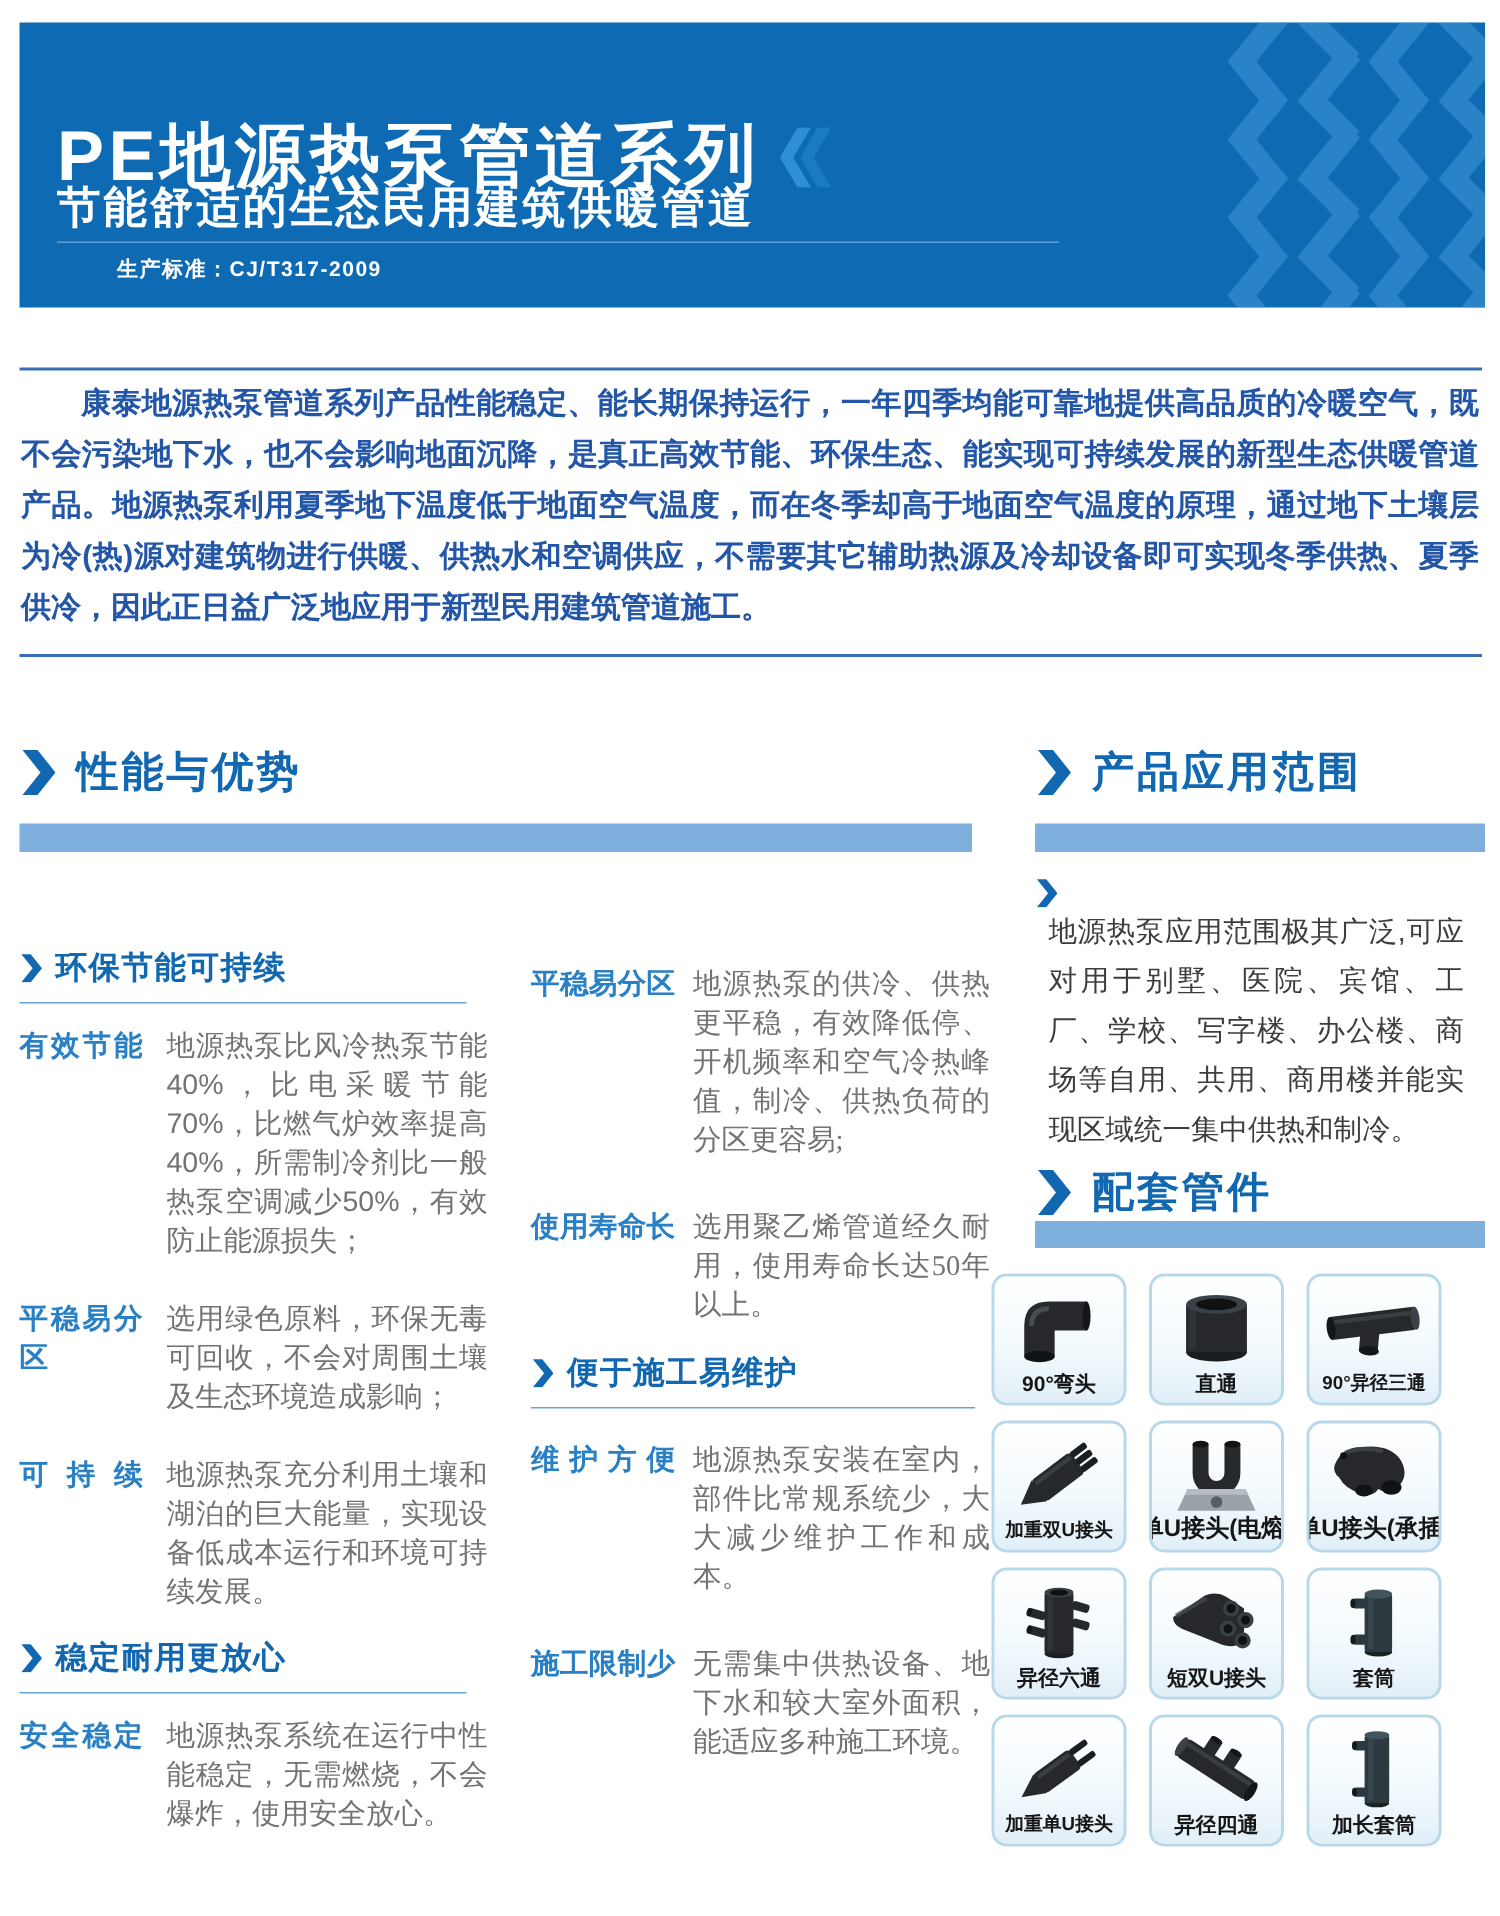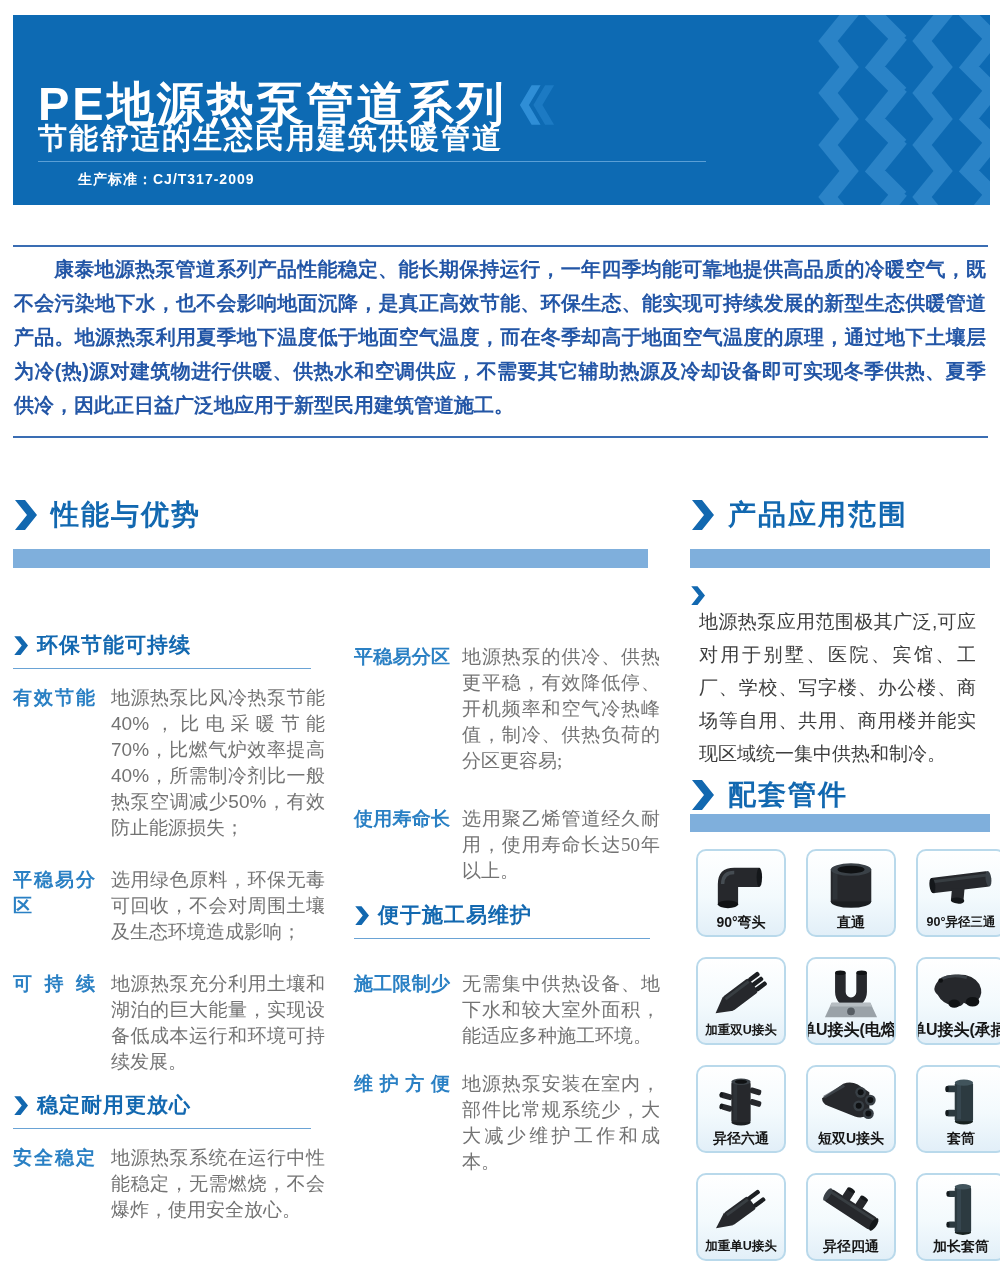--- a/index.html
+++ b/index.html
@@ -39,22 +39,22 @@
   .txt{margin-left:16px;flex:1;font-size:19px;line-height:26px;color:#737373;
        font-weight:500;text-align:justify;}
   .colB .txt{margin-left:12px;}
 
   
   .app-item{left:690px;top:581px;width:300px;display:flex;flex-direction:column;}
   .app-item .txt2{margin-left:9px;width:277px;font-size:19px;line-height:33px;color:#3d3d3d;
                   font-weight:500;text-align:justify;}
 
   
-  .grid{left:696px;top:849px;width:300px;display:grid;
-        grid-template-columns:repeat(3,90px);column-gap:15px;row-gap:10px;gap:20px;}
+  .grid{left:661px;top:849px;width:300px;display:grid;
+        grid-template-columns:repeat(3,90px);column-gap:15px;row-gap:10px;}
   .card{width:90px;height:88px;box-sizing:border-box;border:2px solid #b9d9eb;border-radius:10px;
         background:linear-gradient(180deg,#ffffff 0%,#f3fafd 55%,#e2eff8 100%);
         display:flex;flex-direction:column;align-items:center;justify-content:flex-end;
         padding-bottom:5px;overflow:hidden;}
   .card svg.img{width:74px;height:56px;flex:0 0 auto;}
   .cap{font-size:14px;font-weight:bold;color:#161616;white-space:nowrap;line-height:16px;}
   .cap-sm{font-size:12.5px;}
   .cap-xs{font-size:16px;}
 
   .chev{flex:0 0 auto;}
@@ -146,27 +146,27 @@
         <div class="lbl">使用寿命长</div>
         <div class="txt">选用聚乙烯管道经久耐用，使用寿命长达50年以上。</div>
       </div>
 
       <div class="subhead" style="width:296px;box-sizing:border-box;margin-top:17px">
         <svg class="chev" width="15" height="19" viewBox="0 0 24 30">
           <polygon points="2,0 12,0 24,15 12,30 2,30 14,15" fill="#1268b0"></polygon>
         </svg>
         <span>便于施工易维护</span>
       </div>
+      <div class="item" style="margin-top:22px">
+        <div class="lbl">维护方便</div>
+        <div class="txt">地源热泵安装在室内，部件比常规系统少，大大减少维护工作和成本。</div>
+      </div>
       <div class="item" style="margin-top:32px">
         <div class="lbl">施工限制少</div>
         <div class="txt">无需集中供热设备、地下水和较大室外面积，能适应多种施工环境。</div>
-      </div>
-      <div class="item" style="margin-top:22px">
-        <div class="lbl">维护方便</div>
-        <div class="txt">地源热泵安装在室内，部件比常规系统少，大大减少维护工作和成本。</div>
       </div>
     </div>
   </div>
 
   <div class="abs sec-head" style="left:690px;top:496px">
     <svg class="chev" width="24" height="30" viewBox="0 0 24 30">
       <polygon points="2,0 12,0 24,15 12,30 2,30 14,15" fill="#1268b0"></polygon>
     </svg>
     <span class="t">产品应用范围</span>
   </div>

